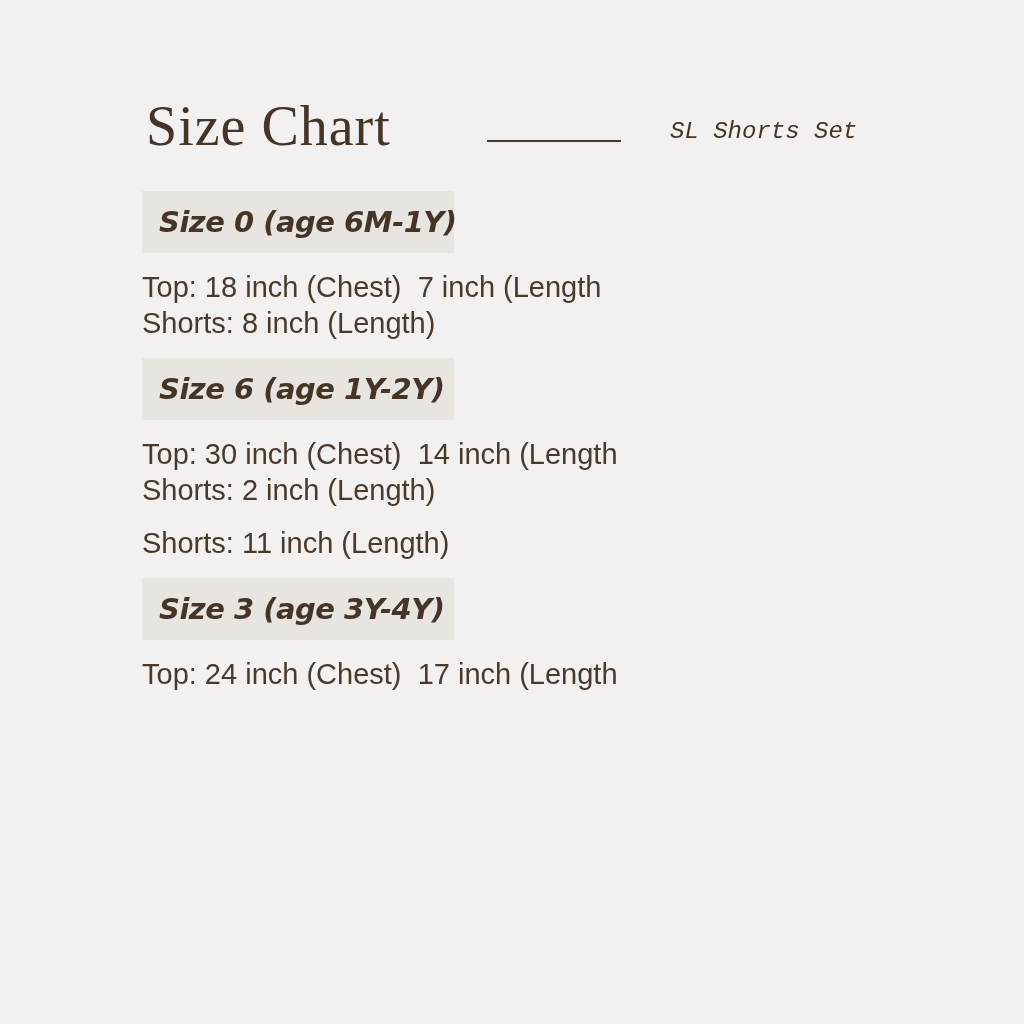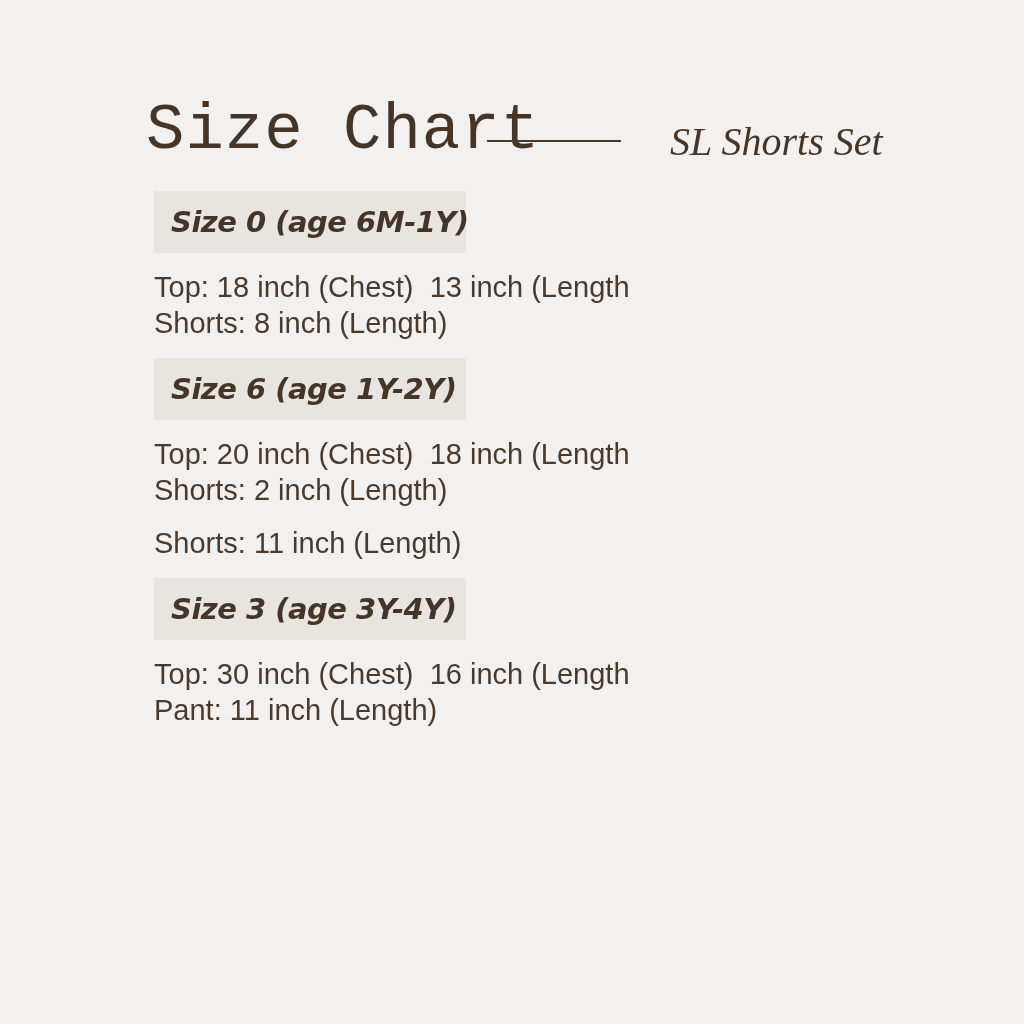--- a/index.html
+++ b/index.html
@@ -18,51 +18,51 @@
     overflow: hidden;
   }
   .canvas {
     position: absolute;
     inset: 0;
   }
   .page-title {
     position: absolute;
     left: 146px;
     top: 96px;
-    font-family: Liberation Mono, monospace;
+    font-family: Liberation Serif, serif;
     font-weight: 400;
-    font-size: 64px;
+    font-size: 56px;
     line-height: 1.1;
     letter-spacing: 1px;
     color: var(--title-color);
     white-space: nowrap;
   }
   .title-divider {
     position: absolute;
     left: 487px;
     top: 140px;
     width: 134px;
     height: 2px;
     background: var(--text-color);
   }
   .product-name {
     position: absolute;
     left: 670px;
     top: 118px;
-    font-family: Liberation Serif, serif;
+    font-family: Liberation Mono, monospace;
     font-style: italic;
     font-weight: 500;
-    font-size: 40px;
+    font-size: 24px;
     line-height: 1.2;
     color: var(--title-color);
     white-space: nowrap;
   }
   .sections {
     position: absolute;
-    left: 154px;
+    left: 142px;
     top: 191px;
     width: 600px;
   }
   .size-section { margin-bottom: 17px; }
   .size-badge {
     width: 312px;
     height: 62px;
     background: var(--badge-bg);
     display: flex;
     align-items: center;
@@ -92,41 +92,40 @@
 
   <div class="title-divider"></div>
 
   <div class="product-name">SL Shorts Set</div>
 
   <div class="sections">
 
     <div class="size-section">
       <div class="size-badge">Size 0 (age 6M-1Y)</div>
       <div class="measurements">
-        <div class="measure-line">Top: 18 inch (Chest)  13 inch (Length</div>
+        <div class="measure-line">Top: 18 inch (Chest)  7 inch (Length</div>
         <div class="measure-line">Shorts: 8 inch (Length)</div>
       </div>
     </div>
 
     <div class="size-section">
       <div class="size-badge">Size 6 (age 1Y-2Y)</div>
       <div class="measurements">
-        <div class="measure-line">Top: 20 inch (Chest)  18 inch (Length</div>
+        <div class="measure-line">Top: 30 inch (Chest)  14 inch (Length</div>
         <div class="measure-line">Shorts: 2 inch (Length)</div>
       </div>
     </div>
 
     <div class="size-section">
       <div class="measurements">
         <div class="measure-line">Shorts: 11 inch (Length)</div>
       </div>
     </div>
 
     <div class="size-section">
       <div class="size-badge">Size 3 (age 3Y-4Y)</div>
       <div class="measurements">
-        <div class="measure-line">Top: 30 inch (Chest)  16 inch (Length</div>
-        <div class="measure-line">Pant: 11 inch (Length)</div>
+        <div class="measure-line">Top: 24 inch (Chest)  17 inch (Length</div>
       </div>
     </div>
 
   </div>
 </div>
 
 </body></html>

